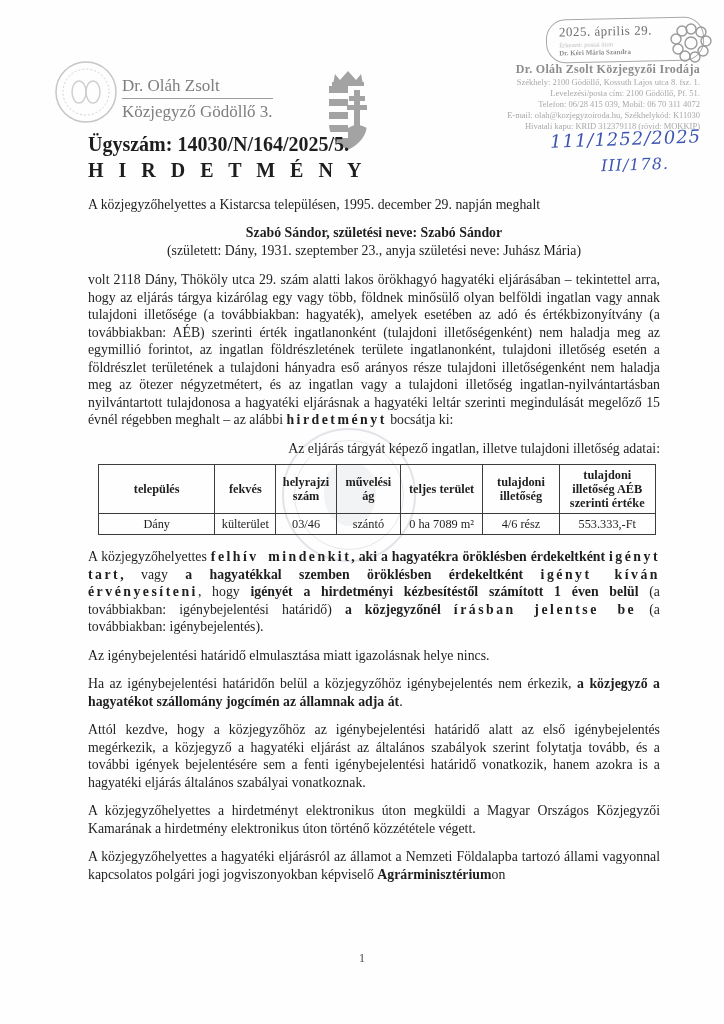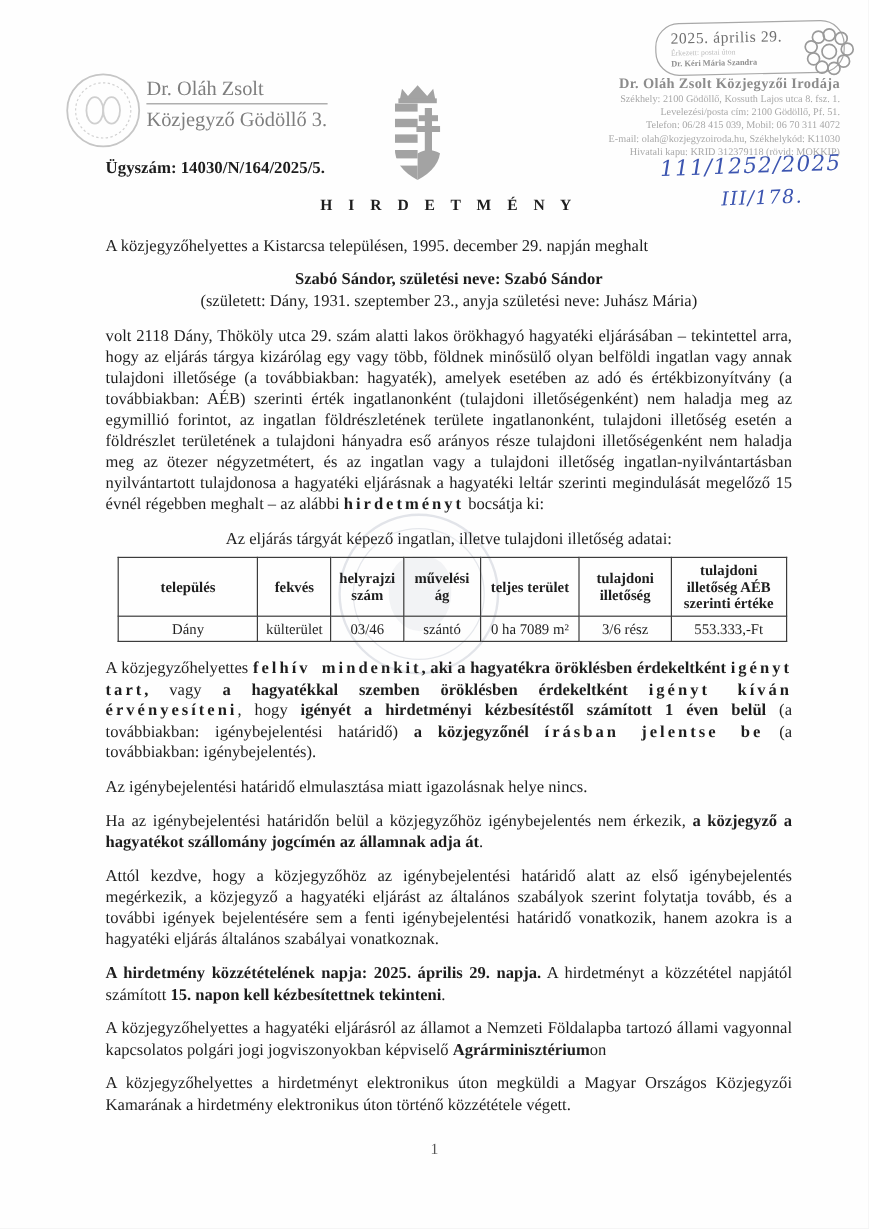--- a/index.html
+++ b/index.html
@@ -15,51 +15,51 @@
     position:absolute; left:546px; top:18px; width:158px; height:44px;
     border:1.5px solid #a8a8a8; border-radius:20px; transform:rotate(-1.2deg);
     padding:4px 10px 0 12px; color:#7a7a7a;
   }
   .received-stamp .date{ font-size:13px; letter-spacing:.5px; color:#707070; }
   .received-stamp .tiny1{ font-size:6.5px; color:#bdbdbd; margin-top:1px;}
   .received-stamp .tiny2{ font-size:7px; color:#8f8f8f; margin-top:1px; font-weight:bold;}
   .rosette{ position:absolute; left:668px; top:20px; }
 
   .seal{ position:absolute; left:54px; top:60px; }
-  .left-header{ position:absolute; left:122px; top:64px; color:#7e7e7e; }
+  .left-header{ position:absolute; left:122px; top:76px; color:#7e7e7e; }
   .left-header .nm{ font-size:17px; border-bottom:1px solid #9c9c9c; padding-bottom:2px; }
   .left-header .rl{ font-size:17px; margin-top:3px; }
 
   .coa{ position:absolute; left:320px; top:68px; }
 
   .office{ position:absolute; left:448px; top:62px; width:252px; text-align:right; }
   .office .oname{ font-size:12px; font-weight:bold; color:#8c8c8c; letter-spacing:.3px; }
   .office .oline{ font-size:8.5px; color:#a8a8a8; line-height:11px; }
 
-  .case-no{ position:absolute; left:88px; top:133px; font-weight:bold; font-size:14px; }
+  .case-no{ position:absolute; left:88px; top:133px; font-weight:bold; font-size:20px; }
 
   .hand{ position:absolute; color:#3c55b0; font-family:"DejaVu Serif", serif;
          font-style:italic; transform:rotate(-2deg); letter-spacing:1px; }
   .hand1{ left:550px; top:128px; font-size:18px; }
   .hand2{ left:601px; top:155px; font-size:16px; }
 
   
   .content{
     position:absolute; left:88px; top:162px; width:572px;
     font-size:13.8px; line-height:17.5px; text-align:justify;
   }
-  .doc-title{ text-align:center; font-weight:bold; font-size:13px;
+  .doc-title{ text-align:left; font-weight:bold; font-size:20px;
               letter-spacing:5px; margin:0 0 16px 0; }
   .content p{ margin:0 0 11px 0; }
   .center{ text-align:center; }
   .b{ font-weight:bold; }
   .sp{ letter-spacing:2.5px; word-spacing:3px; }
   .nameline{ font-weight:bold; margin-bottom:0 !important; }
   .birthline{ margin-bottom:12px !important; }
-  .caption{ text-align:center; margin-bottom:7px !important; }
+  .caption{ text-align:right; margin-bottom:7px !important; }
 
   table.estate{
     border-collapse:collapse; margin:0 2px 13px 10px; width:558px;
     font-size:12.3px; line-height:14px; text-align:center;
   }
   table.estate th, table.estate td{ border:1px solid #3c3c3c; padding:3px 3px; }
   table.estate th{ font-weight:bold; vertical-align:middle; }
   table.estate td{ height:21px; vertical-align:middle;text-align:center; }
 
   .faint-stamp{
@@ -189,29 +189,28 @@
           <th style="width:104px;">tulajdoni illetőség AÉB szerinti értéke</th>
         </tr>
       </thead>
       <tbody>
         <tr>
           <td>Dány</td>
           <td>külterület</td>
           <td>03/46</td>
           <td>szántó</td>
           <td>0 ha 7089 m²</td>
-          <td>3/6 rész</td>
+          <td>4/6 rész</td>
           <td>553.333,-Ft</td>
         </tr>
       </tbody>
     </table>
 
     <p><span>A közjegyzőhelyettes </span><span class="b sp">felhív mindenkit</span><span class="b">, </span><span class="b">aki a hagyatékra öröklésben érdekeltként </span><span class="b sp">igényt tart</span><span class="b">, </span><span>vagy </span><span class="b">a hagyatékkal szemben öröklésben érdekeltként </span><span class="b sp">igényt kíván érvényesíteni</span><span>, hogy </span><span class="b">igényét a hirdetményi kézbesítéstől számított 1 éven belül </span><span>(a továbbiakban: igénybejelentési határidő) </span><span class="b">a közjegyzőnél </span><span class="b sp">írásban jelentse be</span><span> (a továbbiakban: igénybejelentés).</span></p>
     <p style="text-align:left;">Az igénybejelentési határidő elmulasztása miatt igazolásnak helye nincs.</p>
     <p><span>Ha az igénybejelentési határidőn belül a közjegyzőhöz igénybejelentés nem érkezik, </span><span class="b">a közjegyző a hagyatékot szállomány jogcímén az államnak adja át</span><span>.</span></p>
     <p>Attól kezdve, hogy a közjegyzőhöz az igénybejelentési határidő alatt az első igénybejelentés megérkezik, a közjegyző a hagyatéki eljárást az általános szabályok szerint folytatja tovább, és a további igények bejelentésére sem a fenti igénybejelentési határidő vonatkozik, hanem azokra is a hagyatéki eljárás általános szabályai vonatkoznak.</p>
-    <p><span class="b">A hirdetmény közzétételének napja: 2025. április 29. napja.</span><span> A hirdetményt a közzététel napjától számított </span><span class="b">15. napon kell kézbesítettnek tekinteni</span><span>.</span></p>
+    <p>A közjegyzőhelyettes a hirdetményt elektronikus úton megküldi a Magyar Országos Közjegyzői Kamarának a hirdetmény elektronikus úton történő közzététele végett.</p>
     <p><span>A közjegyzőhelyettes a hagyatéki eljárásról az államot a Nemzeti Földalapba tartozó állami vagyonnal kapcsolatos polgári jogi jogviszonyokban képviselő </span><span class="b">Agrárminisztérium</span><span>on</span></p>
-    <p>A közjegyzőhelyettes a hirdetményt elektronikus úton megküldi a Magyar Országos Közjegyzői Kamarának a hirdetmény elektronikus úton történő közzététele végett.</p>
   </div>
 
   <div class="page-num">1</div>
 </div>
 
 </body></html>

